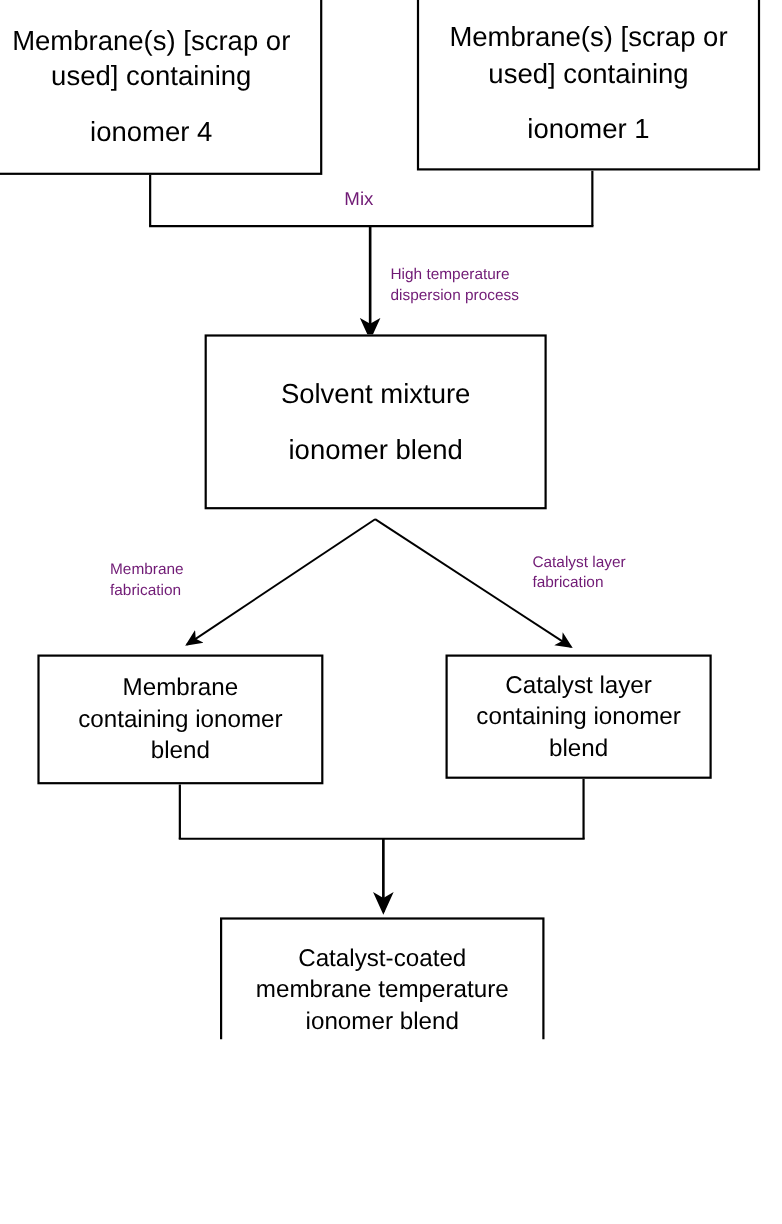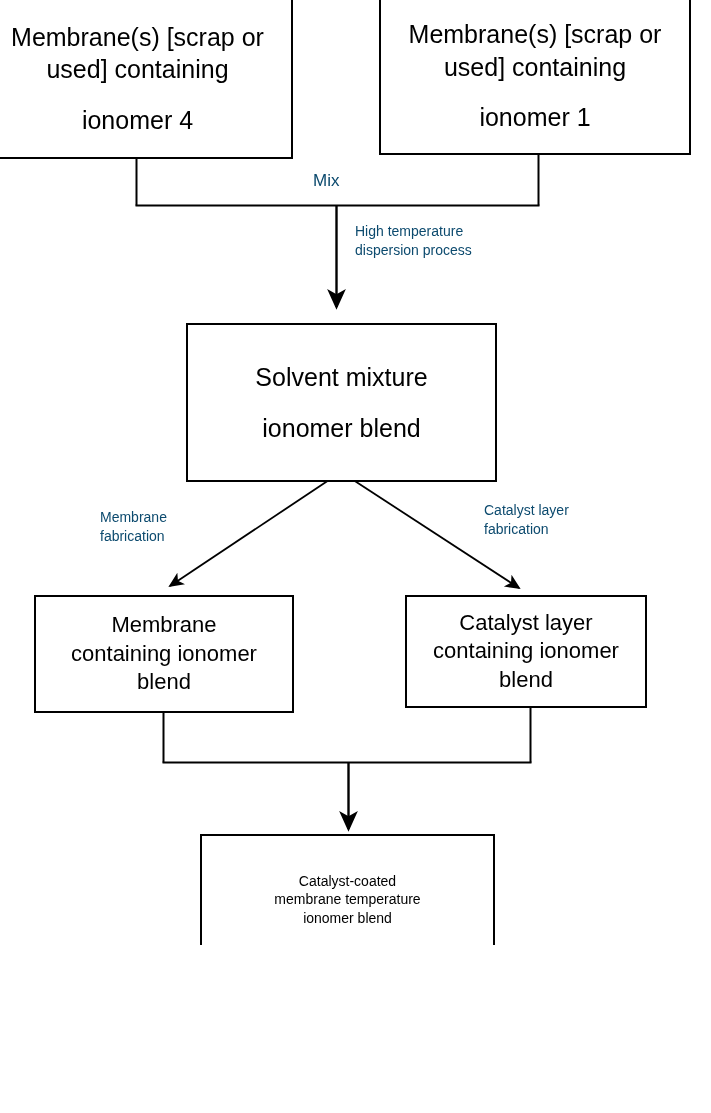--- a/index.html
+++ b/index.html
@@ -48,21 +48,21 @@
     width: 312px;
     height: 158px;
     font-size: 25px;
   }
   .node .gap {
     height: 18px;
   }
   
   #node-solvent {
     left: 186px;
-    top: 323px;
+    top: 304px;
     width: 311px;
     height: 159px;
     font-size: 25px;
   }
   
   #node-membrane {
     left: 34px;
     top: 595px;
     width: 260px;
     height: 118px;
@@ -74,37 +74,37 @@
     width: 242px;
     height: 113px;
     font-size: 22px;
   }
   
   #node-ccm {
     left: 200px;
     top: 834px;
     width: 295px;
     height: 131px;
-    font-size: 14px;
+    font-size: 22px;
   }
   
   .edge-label {
     position: absolute;
     white-space: pre-line;
     line-height: 1.35;
-    color: #0c4a6e;
+    color: #701a75;
   }
   #label-mix {
     left: 313px;
     top: 170px;
     font-size: 17px;
   }
   #label-high-temp {
     left: 355px;
-    top: 222px;
+    top: 240px;
     font-size: 14px;
   }
   #label-membrane-fab {
     left: 100px;
     top: 508px;
     font-size: 14px;
   }
   #label-catalyst-fab {
     left: 484px;
     top: 501px;

